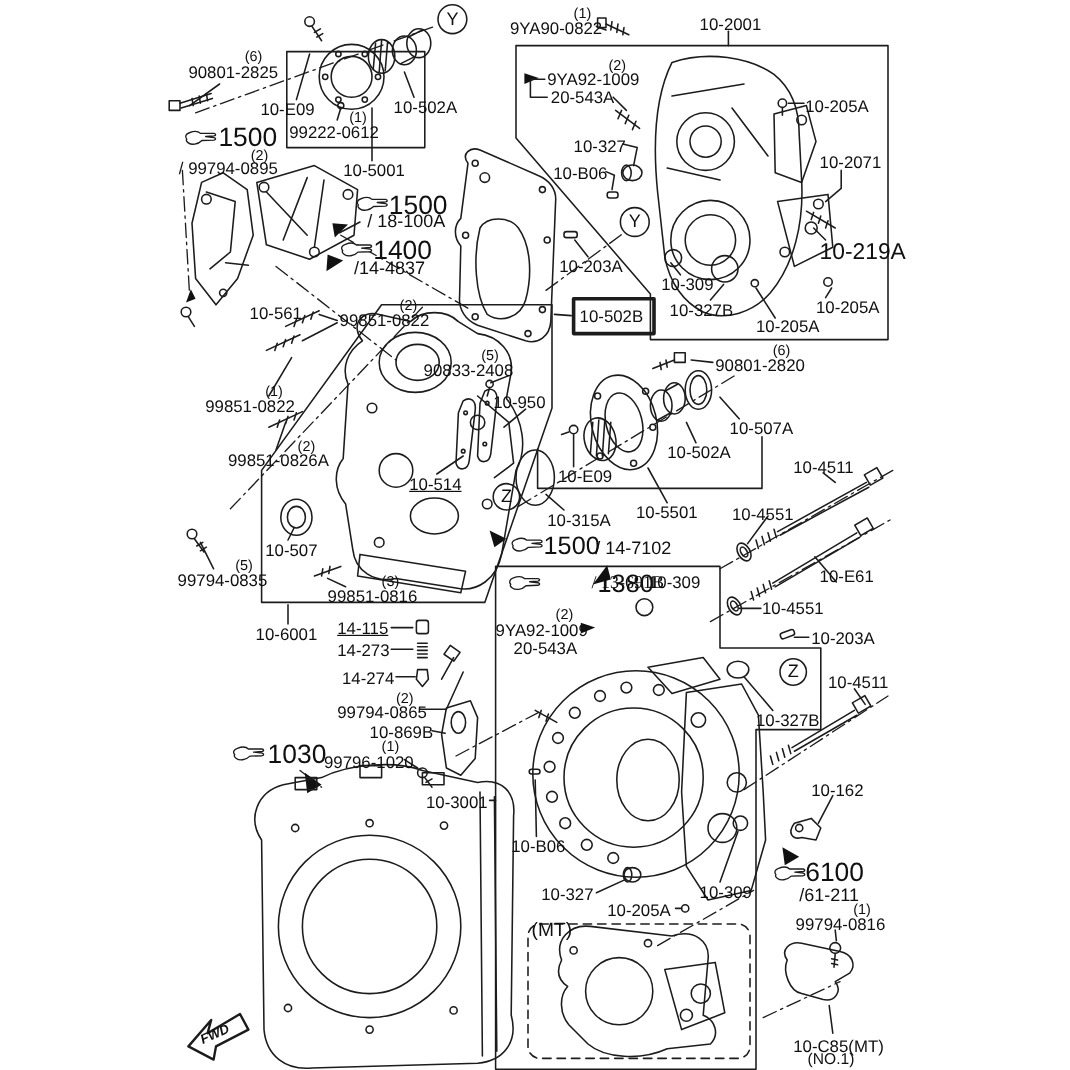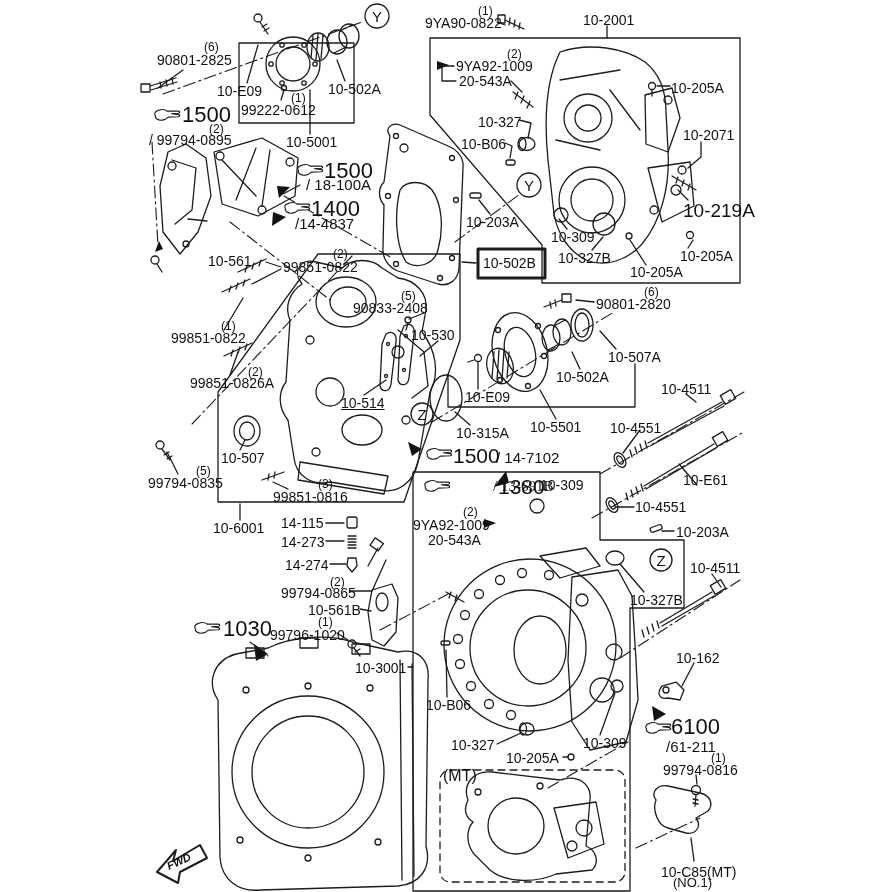--- a/index.html
+++ b/index.html
@@ -470,56 +470,56 @@
       <div class="lbl center" style="left: 529px; top: 185px; font-size: 15px;">Y</div>
       <div class="lbl" style="left: 483px; top: 256px; font-size: 14px;">10-502B</div>
       <div class="lbl" style="left: 333px; top: 248px; font-size: 12px;">(2)</div>
       <div class="lbl" style="left: 283px; top: 260px; font-size: 14px;">99851-0822</div>
       <div class="lbl" style="left: 221px; top: 320px; font-size: 12px;">(1)</div>
       <div class="lbl" style="left: 171px; top: 331px; font-size: 14px;">99851-0822</div>
       <div class="lbl" style="left: 248px; top: 366px; font-size: 12px;">(2)</div>
       <div class="lbl" style="left: 190px; top: 376px; font-size: 14px;">99851-0826A</div>
       <div class="lbl" style="left: 401px; top: 290px; font-size: 12px;">(5)</div>
       <div class="lbl" style="left: 353px; top: 301px; font-size: 14px;">90833-2408</div>
-      <div class="lbl" style="left: 411px; top: 328px; font-size: 14px;">10-530</div>
+      <div class="lbl" style="left: 411px; top: 328px; font-size: 14px;">10-950</div>
       <div class="lbl" style="left: 341px; top: 396px; font-size: 14px; text-decoration: underline;">10-514</div>
       <div class="lbl center" style="left: 422px; top: 414px; font-size: 15px;">Z</div>
       <div class="lbl" style="left: 644px; top: 286px; font-size: 12px;">(6)</div>
       <div class="lbl" style="left: 596px; top: 297px; font-size: 14px;">90801-2820</div>
       <div class="lbl" style="left: 608px; top: 350px; font-size: 14px;">10-507A</div>
       <div class="lbl" style="left: 556px; top: 370px; font-size: 14px;">10-502A</div>
       <div class="lbl" style="left: 465px; top: 390px; font-size: 14px;">10-E09</div>
       <div class="lbl" style="left: 530px; top: 420px; font-size: 14px;">10-5501</div>
       <div class="lbl" style="left: 456px; top: 426px; font-size: 14px;">10-315A</div>
       <div class="lbl" style="left: 661px; top: 382px; font-size: 14px;">10-4511</div>
       <div class="lbl" style="left: 610px; top: 421px; font-size: 14px;">10-4551</div>
       <div class="lbl" style="left: 683px; top: 473px; font-size: 14px;">10-E61</div>
       <div class="lbl" style="left: 635px; top: 500px; font-size: 14px;">10-4551</div>
       <div class="lbl" style="left: 676px; top: 525px; font-size: 14px;">10-203A</div>
       <div class="lbl" style="left: 221px; top: 451px; font-size: 14px;">10-507</div>
       <div class="lbl" style="left: 196px; top: 465px; font-size: 12px;">(5)</div>
       <div class="lbl" style="left: 148px; top: 476px; font-size: 14px;">99794-0835</div>
       <div class="lbl" style="left: 318px; top: 478px; font-size: 12px;">(3)</div>
       <div class="lbl" style="left: 273px; top: 490px; font-size: 14px;">99851-0816</div>
       <div class="lbl" style="left: 213px; top: 521px; font-size: 14px;">10-6001</div>
-      <div class="lbl" style="left: 281px; top: 516px; font-size: 14px;">14-115</div>
+      <div class="lbl" style="left: 281px; top: 516px; font-size: 14px; text-decoration: underline;">14-115</div>
       <div class="lbl" style="left: 281px; top: 535px; font-size: 14px;">14-273</div>
       <div class="lbl" style="left: 285px; top: 558px; font-size: 14px;">14-274</div>
       <div class="lbl" style="left: 330px; top: 576px; font-size: 12px;">(2)</div>
       <div class="lbl" style="left: 281px; top: 586px; font-size: 14px;">99794-0865</div>
       <div class="lbl" style="left: 453px; top: 445px; font-size: 21px;">1500</div>
       <div class="lbl" style="left: 496px; top: 450px; font-size: 15px;">/ 14-7102</div>
       <div class="lbl" style="left: 451px; top: 476px; font-size: 21px; margin-left: 47px;">1380</div>
       <div class="lbl" style="left: 493px; top: 479px; font-size: 15px; font-family: Liberation Serif, serif;">/ 13-691B</div>
       <div class="lbl" style="left: 463px; top: 506px; font-size: 12px;">(2)</div>
       <div class="lbl" style="left: 413px; top: 518px; font-size: 14px;">9YA92-1009</div>
       <div class="lbl" style="left: 428px; top: 533px; font-size: 14px;">20-543A</div>
       <div class="lbl" style="left: 540px; top: 478px; font-size: 14px;">10-309</div>
       <div class="lbl" style="left: 223px; top: 618px; font-size: 22px;">1030</div>
-      <div class="lbl" style="left: 308px; top: 603px; font-size: 14px;">10-561B</div>
+      <div class="lbl" style="left: 308px; top: 603px; font-size: 14px;">10-869B</div>
       <div class="lbl" style="left: 318px; top: 616px; font-size: 12px;">(1)</div>
       <div class="lbl" style="left: 270px; top: 628px; font-size: 14px;">99796-1020</div>
       <div class="lbl" style="left: 355px; top: 661px; font-size: 14px;">10-3001</div>
       <div class="lbl" style="left: 426px; top: 698px; font-size: 14px;">10-B06</div>
       <div class="lbl" style="left: 451px; top: 738px; font-size: 14px;">10-327</div>
       <div class="lbl" style="left: 506px; top: 751px; font-size: 14px;">10-205A</div>
       <div class="lbl" style="left: 583px; top: 736px; font-size: 14px;">10-309</div>
       <div class="lbl" style="left: 443px; top: 768px; font-size: 16px;">(MT)</div>
       <div class="lbl center" style="left: 661px; top: 560px; font-size: 15px;">Z</div>
       <div class="lbl" style="left: 630px; top: 593px; font-size: 14px;">10-327B</div>

